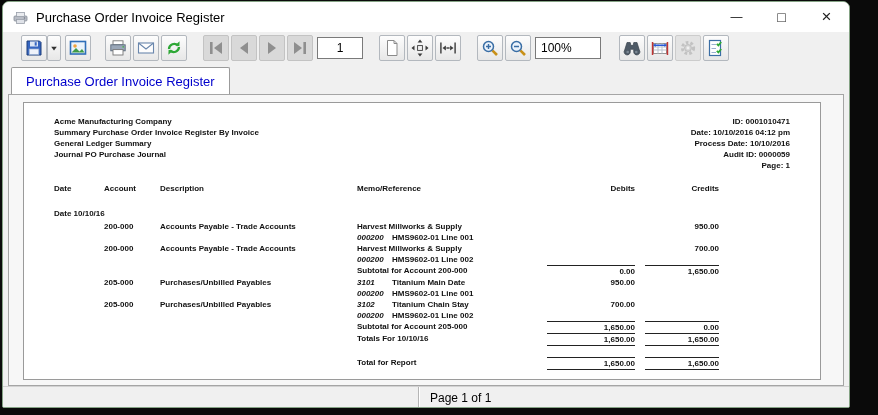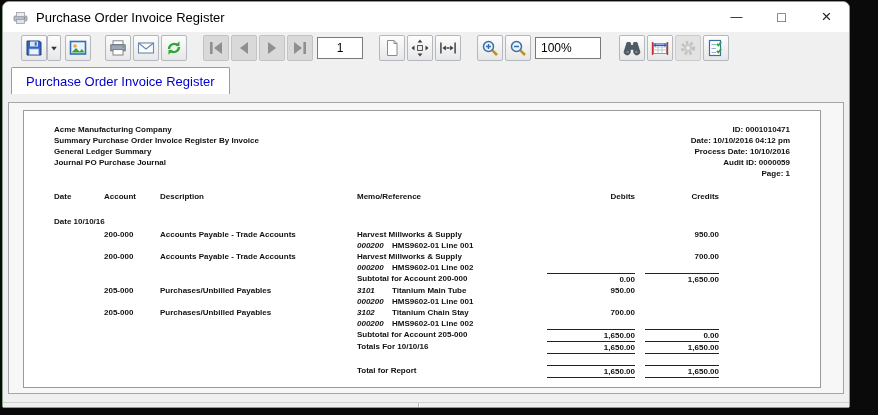--- a/index.html
+++ b/index.html
@@ -44,21 +44,21 @@
   .zoom-combo svg { margin-left:auto; width:10px; height:10px; }
 
   
   .tabbar { height:30px; background:#f0f0f0; display:flex; align-items:flex-end;
             padding-left:8px; }
   .tab { height:27px; background:#ffffff; border:1px solid #9b9b9b; border-bottom:none;
          border-radius:2px 2px 0 0; display:flex; align-items:center; padding:0 14px;
          color:#0000cc; font-size:13px; }
 
   
-  .viewer { height:292px; margin:8px 5px; border:1px solid #a5a5a5; background:#f7f7f7;
+  .viewer { height:292px; margin:0 5px; border:1px solid #a5a5a5; background:#f7f7f7;
             position:relative; overflow:hidden; }
   .page { position:absolute; left:14px; top:7px; width:798px; height:278px;
           background:#ffffff; border:1px solid #9a9a9a;
           font:bold 8px "Liberation Sans",sans-serif; color:#111; }
 
   .rpt-header { margin:13px 30px 0; line-height:11px; }
   .rpt-meta { position:absolute; top:13px; right:30px; text-align:right; line-height:11px; }
 
   .line { display:grid;
           grid-template-columns:30px 50px 56px 197px 190px 88px 10px 74px;
@@ -342,21 +342,21 @@
         <span>Subtotal for Account 200-000</span>
         <span class="c-amt rt">0.00</span>
           <span></span>
         <span class="c-amt rt">1,650.00</span>
       </div>
       <div class="line">
         <span></span>
           <span></span>
         <span>205-000</span>
         <span>Purchases/Unbilled Payables</span>
-        <span><span class="m-code">3101</span><span>Titanium Main Tube</span></span>
+        <span><span class="m-code">3101</span><span>Titanium Main Date</span></span>
         <span class="c-amt">950.00</span>
           <span></span>
         <span class="c-amt"></span>
       </div>
       <div class="line">
         <span></span>
           <span></span>
           <span></span>
           <span></span>
         <span><span class="m-code">000200</span><span>HMS9602-01 Line 001</span></span>

